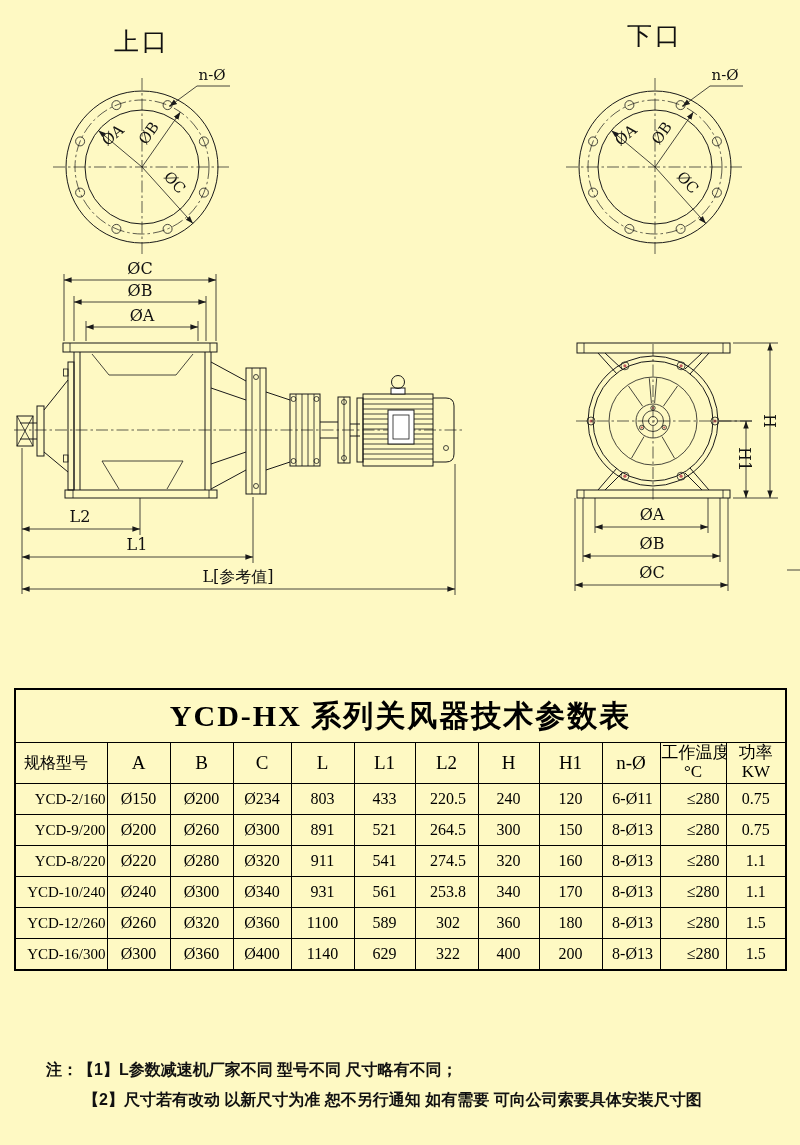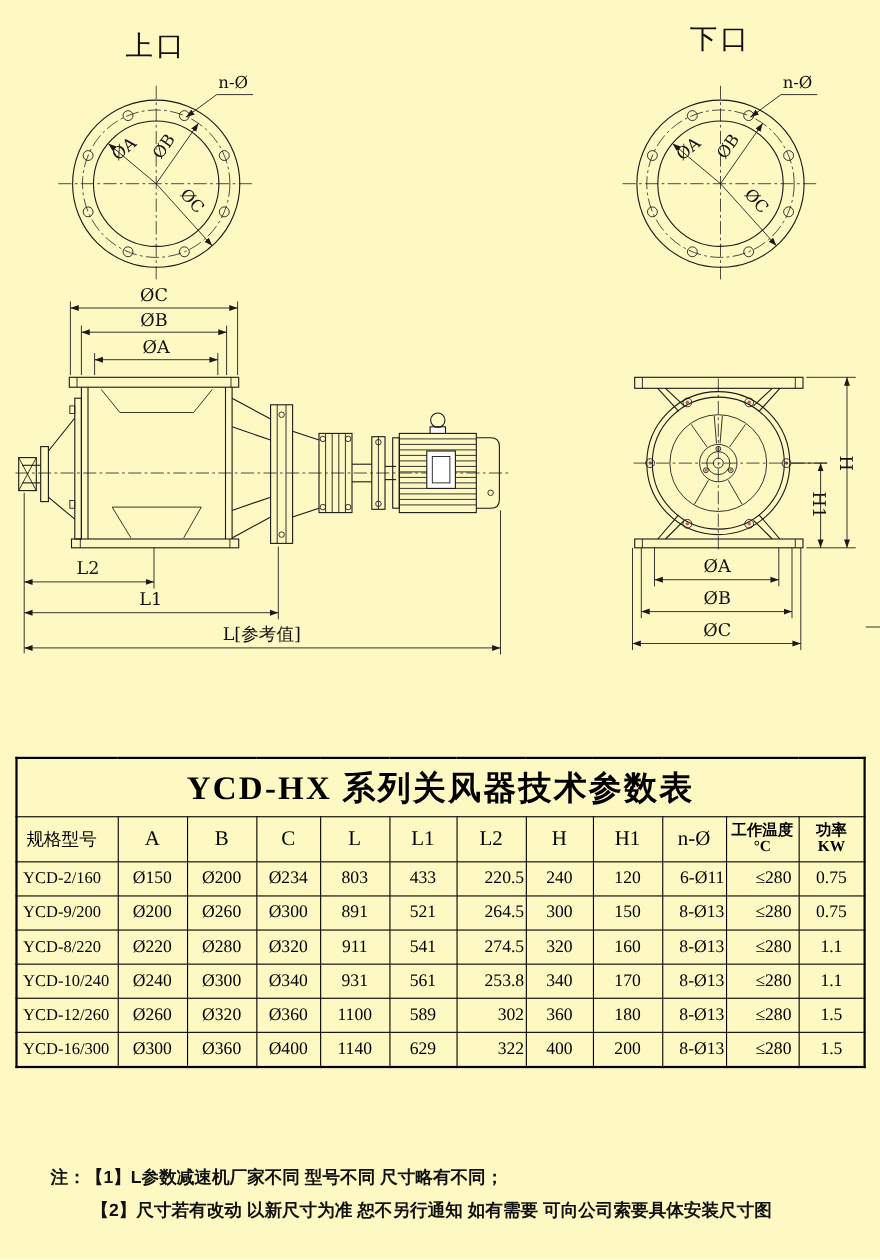--- a/index.html
+++ b/index.html
@@ -14,24 +14,24 @@
   text.lbl{font-family:"DejaVu Serif",serif;font-size:16px;fill:#111;}
   text.sm {font-family:"DejaVu Serif",serif;font-size:15px;fill:#111;}
   text.cn {font-family:"Liberation Sans",sans-serif;font-size:25px;fill:#111;letter-spacing:3px;}
   .spec-table{position:absolute;left:14px;top:688px;width:771px;}
   .spec-table table{border-collapse:collapse;table-layout:fixed;width:771px;
         font-family:"Liberation Serif",serif;color:#000;border:2px solid #000;}
   .spec-table th,.spec-table td{border:1px solid #000;overflow:hidden;white-space:nowrap;}
   .title-row th{height:50px;font-size:30px;font-weight:bold;letter-spacing:2px;text-align:center;}
   .header-row th{height:38px;font-size:19px;font-weight:normal;text-align:center;}
   .header-row th.model{font-size:16px;text-align:left;padding-left:8px;}
-  .header-row th.two-line{font-size:14px;line-height:1.1;font-weight:bold;}
+  .header-row th.two-line{font-size:17px;line-height:1.1;font-weight:normal;}
   tbody td{height:28px;font-size:16px;text-align:center;}
-  tbody td.c0{text-align:left;padding-left:5px;font-size:15px;margin-left:12px;}
-  tbody td.c6,tbody td.c9{text-align:right;padding-left:4px;font-family:Liberation Serif, serif;}
+  tbody td.c0{text-align:right;padding-left:5px;font-size:15px;margin-left:12px;}
+  tbody td.c6,tbody td.c9{text-align:center;padding-left:4px;font-family:Liberation Serif, serif;}
   tbody td.c10{text-align:right;padding-right:6px;}
   .notes{position:absolute;left:46px;top:1060px;font-family:"Liberation Sans",sans-serif;
          font-size:16px;font-weight:bold;color:#111;}
   .note-row2{margin-left:37px;margin-top:9px;}
 </style>
 </head>
 <body>
 
 <div class="page">
 

